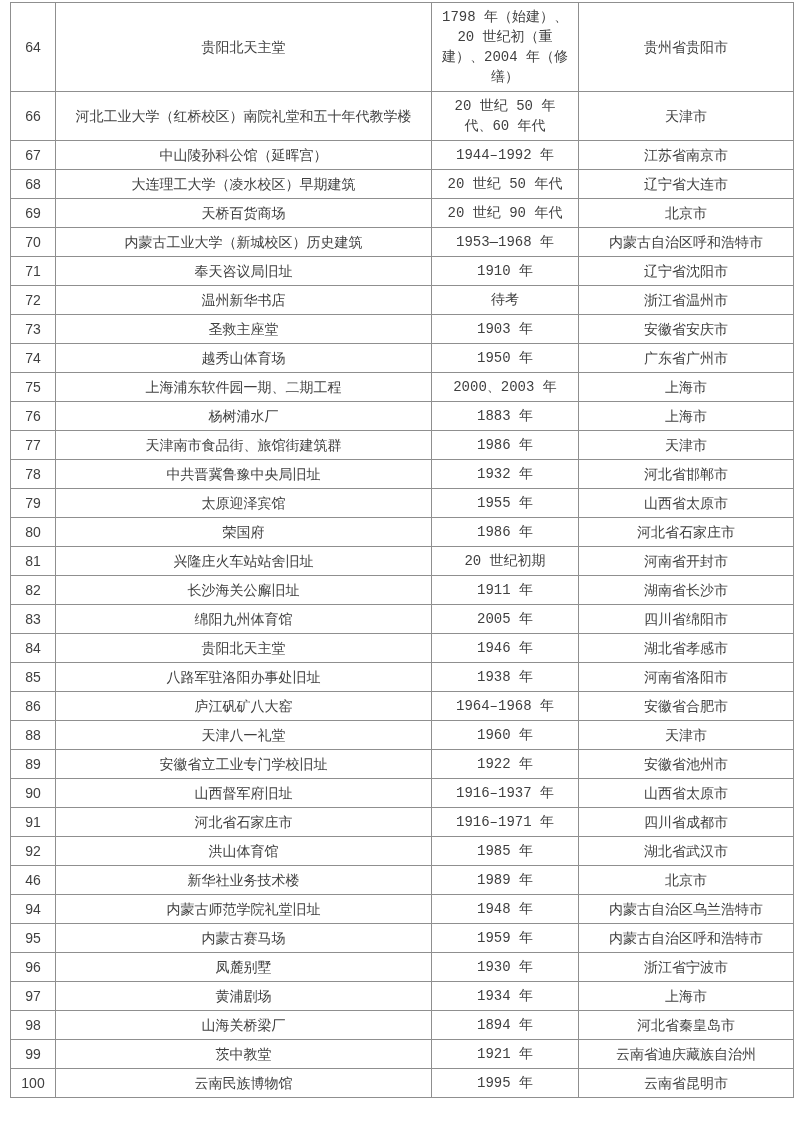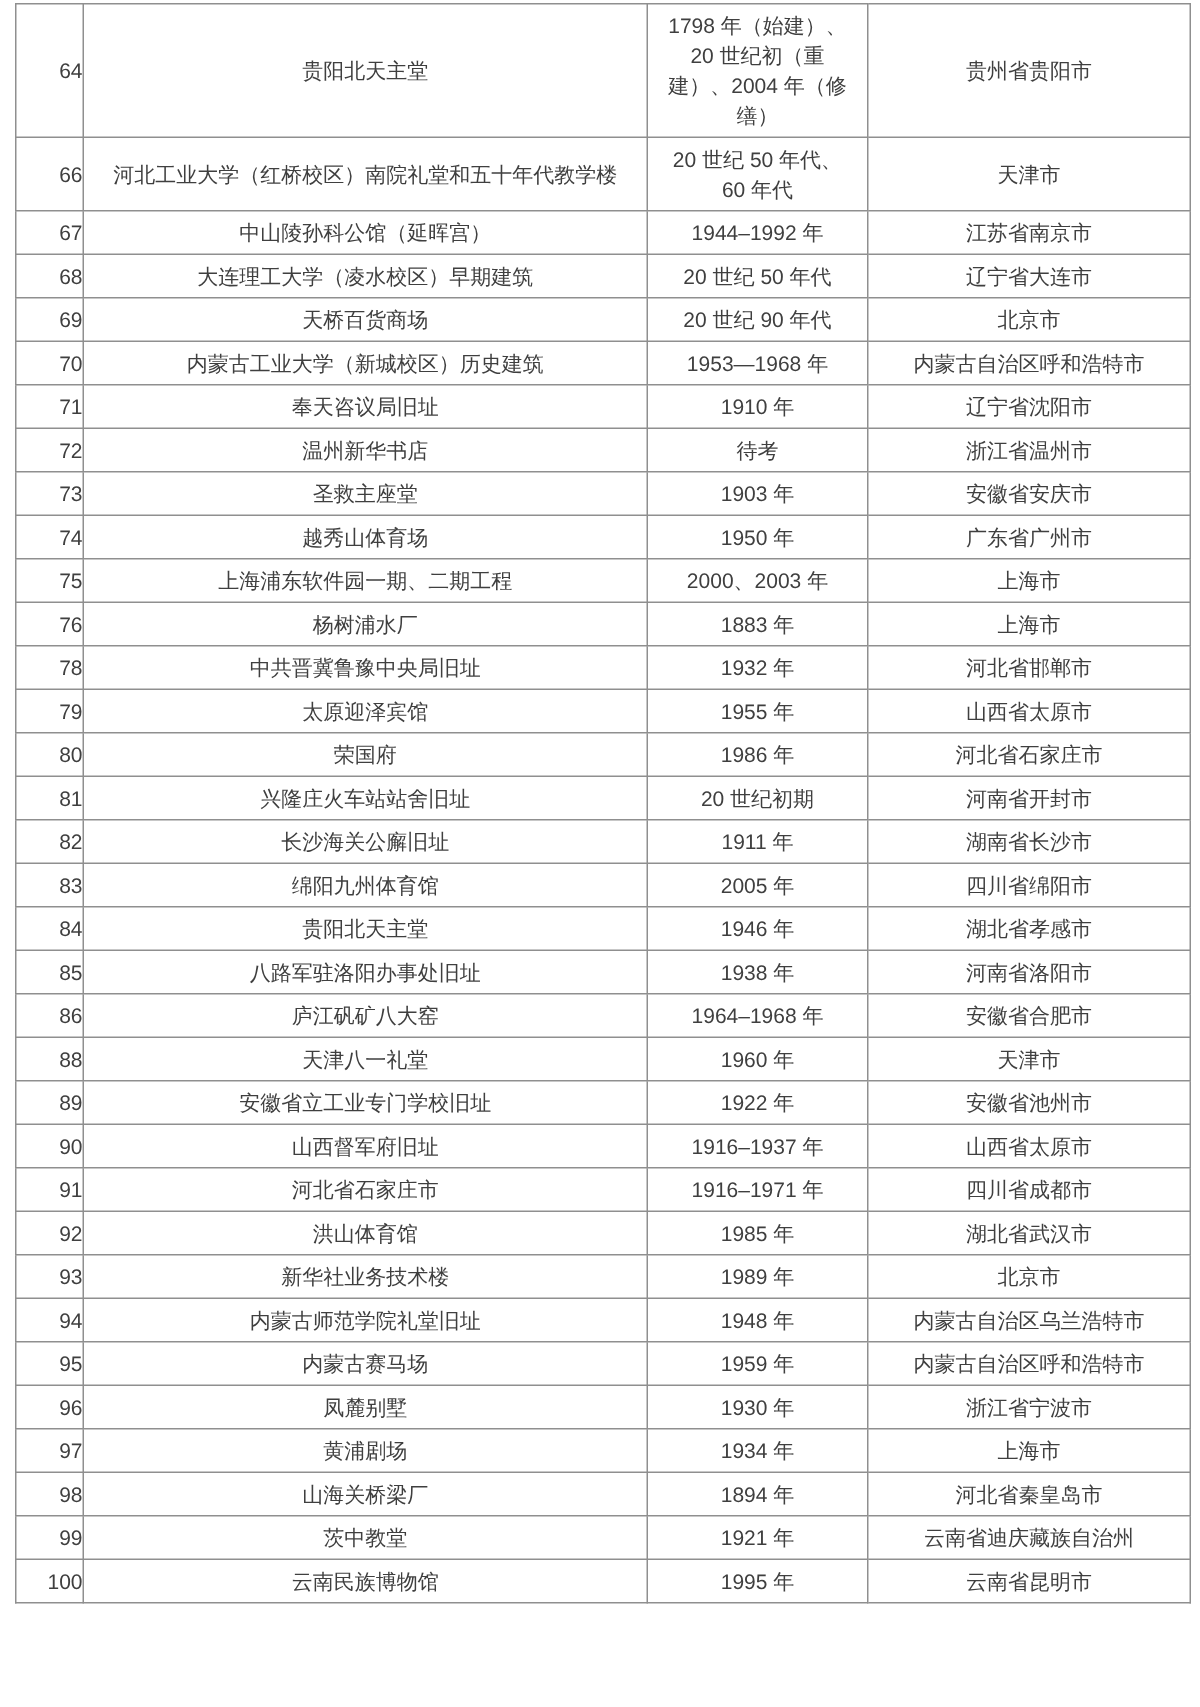--- a/index.html
+++ b/index.html
@@ -29,24 +29,24 @@
     vertical-align: middle;
     font-size: 14px;
     line-height: 20px;
     color: #3f3f3f;
     padding: 4px 6px;
     word-break: break-word;
     overflow-wrap: break-word;
   }
   table.heritage td.col-no {
     padding: 4px 0;
-    text-align: right;
   }
   table.heritage td.col-year {
     padding: 4px 10px;
+    font-family: Liberation Mono, monospace;
   }
 </style>
 </head>
 <body>
 
 <div class="page">
   <table class="heritage">
     <colgroup>
       <col style="width:45px">
       <col style="width:376px">
@@ -120,20 +120,26 @@
     <td class="col-year">2000、2003 年</td>
     <td class="col-location">上海市</td>
   </tr>
         <tr>
     <td class="col-no">76</td>
     <td class="col-name">杨树浦水厂</td>
     <td class="col-year">1883 年</td>
     <td class="col-location">上海市</td>
   </tr>
         <tr>
+    <td class="col-no">77</td>
+    <td class="col-name">天津南市食品街、旅馆街建筑群</td>
+    <td class="col-year">1986 年</td>
+    <td class="col-location">天津市</td>
+  </tr>
+        <tr>
     <td class="col-no">78</td>
     <td class="col-name">中共晋冀鲁豫中央局旧址</td>
     <td class="col-year">1932 年</td>
     <td class="col-location">河北省邯郸市</td>
   </tr>
         <tr>
     <td class="col-no">79</td>
     <td class="col-name">太原迎泽宾馆</td>
     <td class="col-year">1955 年</td>
     <td class="col-location">山西省太原市</td>
@@ -204,21 +210,21 @@
     <td class="col-year">1916–1971 年</td>
     <td class="col-location">四川省成都市</td>
   </tr>
         <tr>
     <td class="col-no">92</td>
     <td class="col-name">洪山体育馆</td>
     <td class="col-year">1985 年</td>
     <td class="col-location">湖北省武汉市</td>
   </tr>
         <tr>
-    <td class="col-no">93</td>
+    <td class="col-no">46</td>
     <td class="col-name">新华社业务技术楼</td>
     <td class="col-year">1989 年</td>
     <td class="col-location">北京市</td>
   </tr>
         <tr>
     <td class="col-no">94</td>
     <td class="col-name">内蒙古师范学院礼堂旧址</td>
     <td class="col-year">1948 年</td>
     <td class="col-location">内蒙古自治区乌兰浩特市</td>
   </tr>

